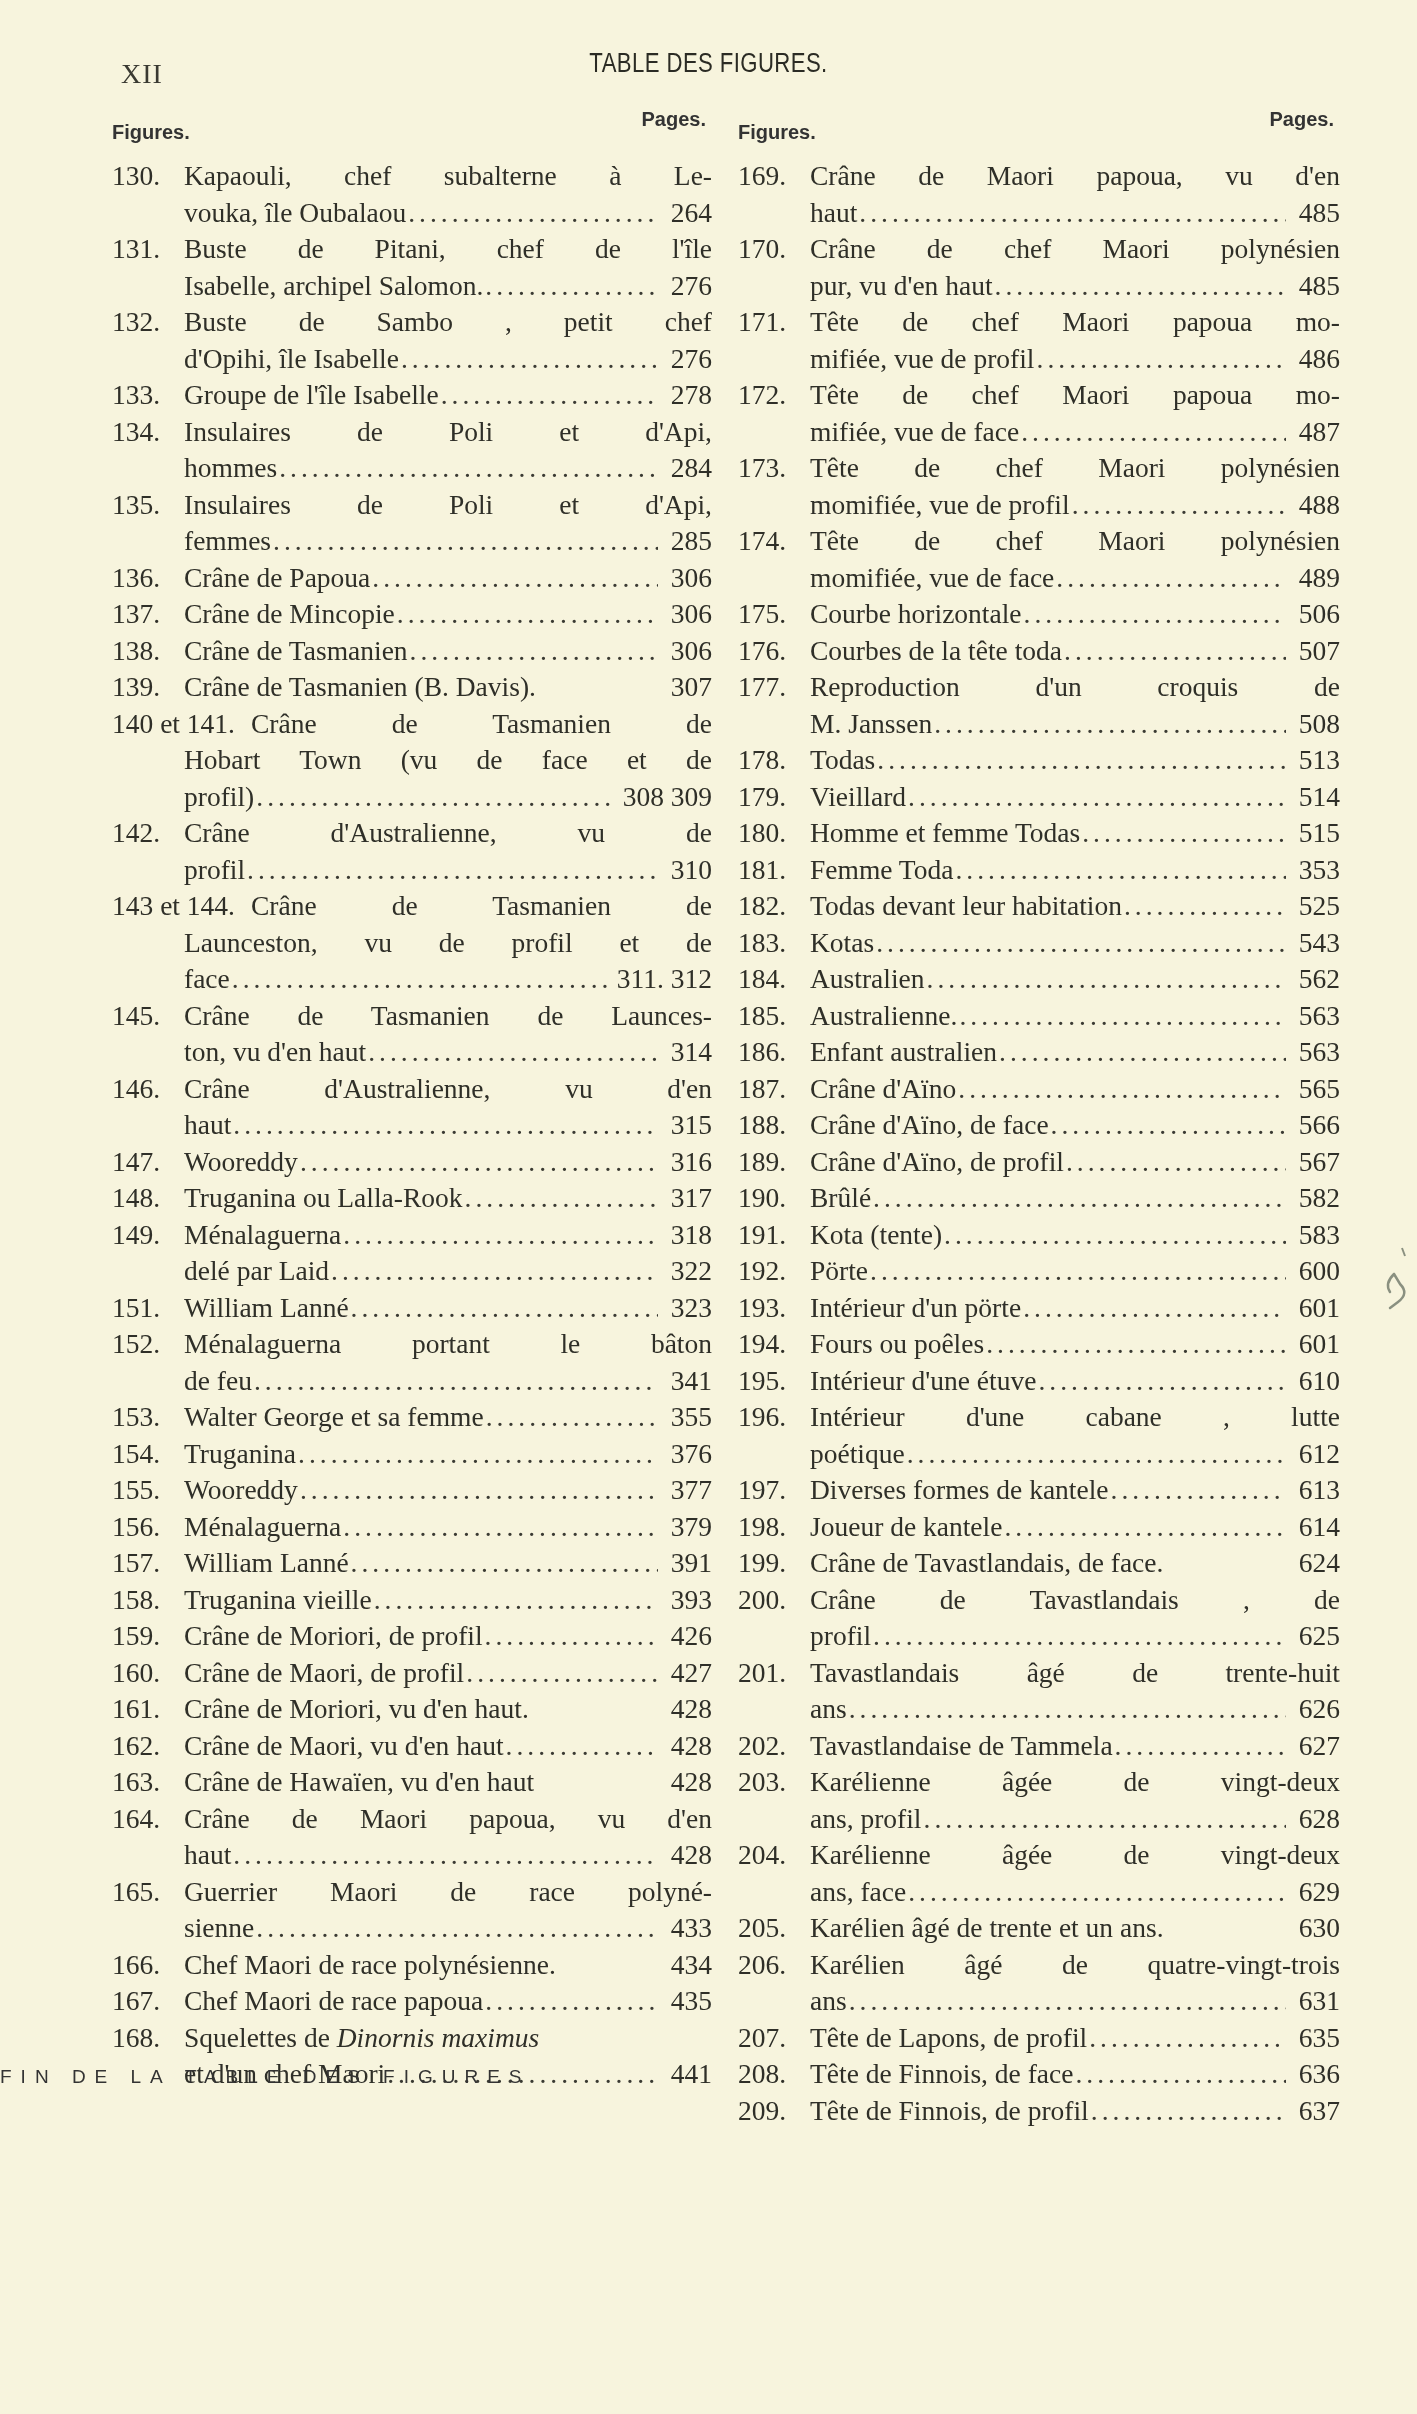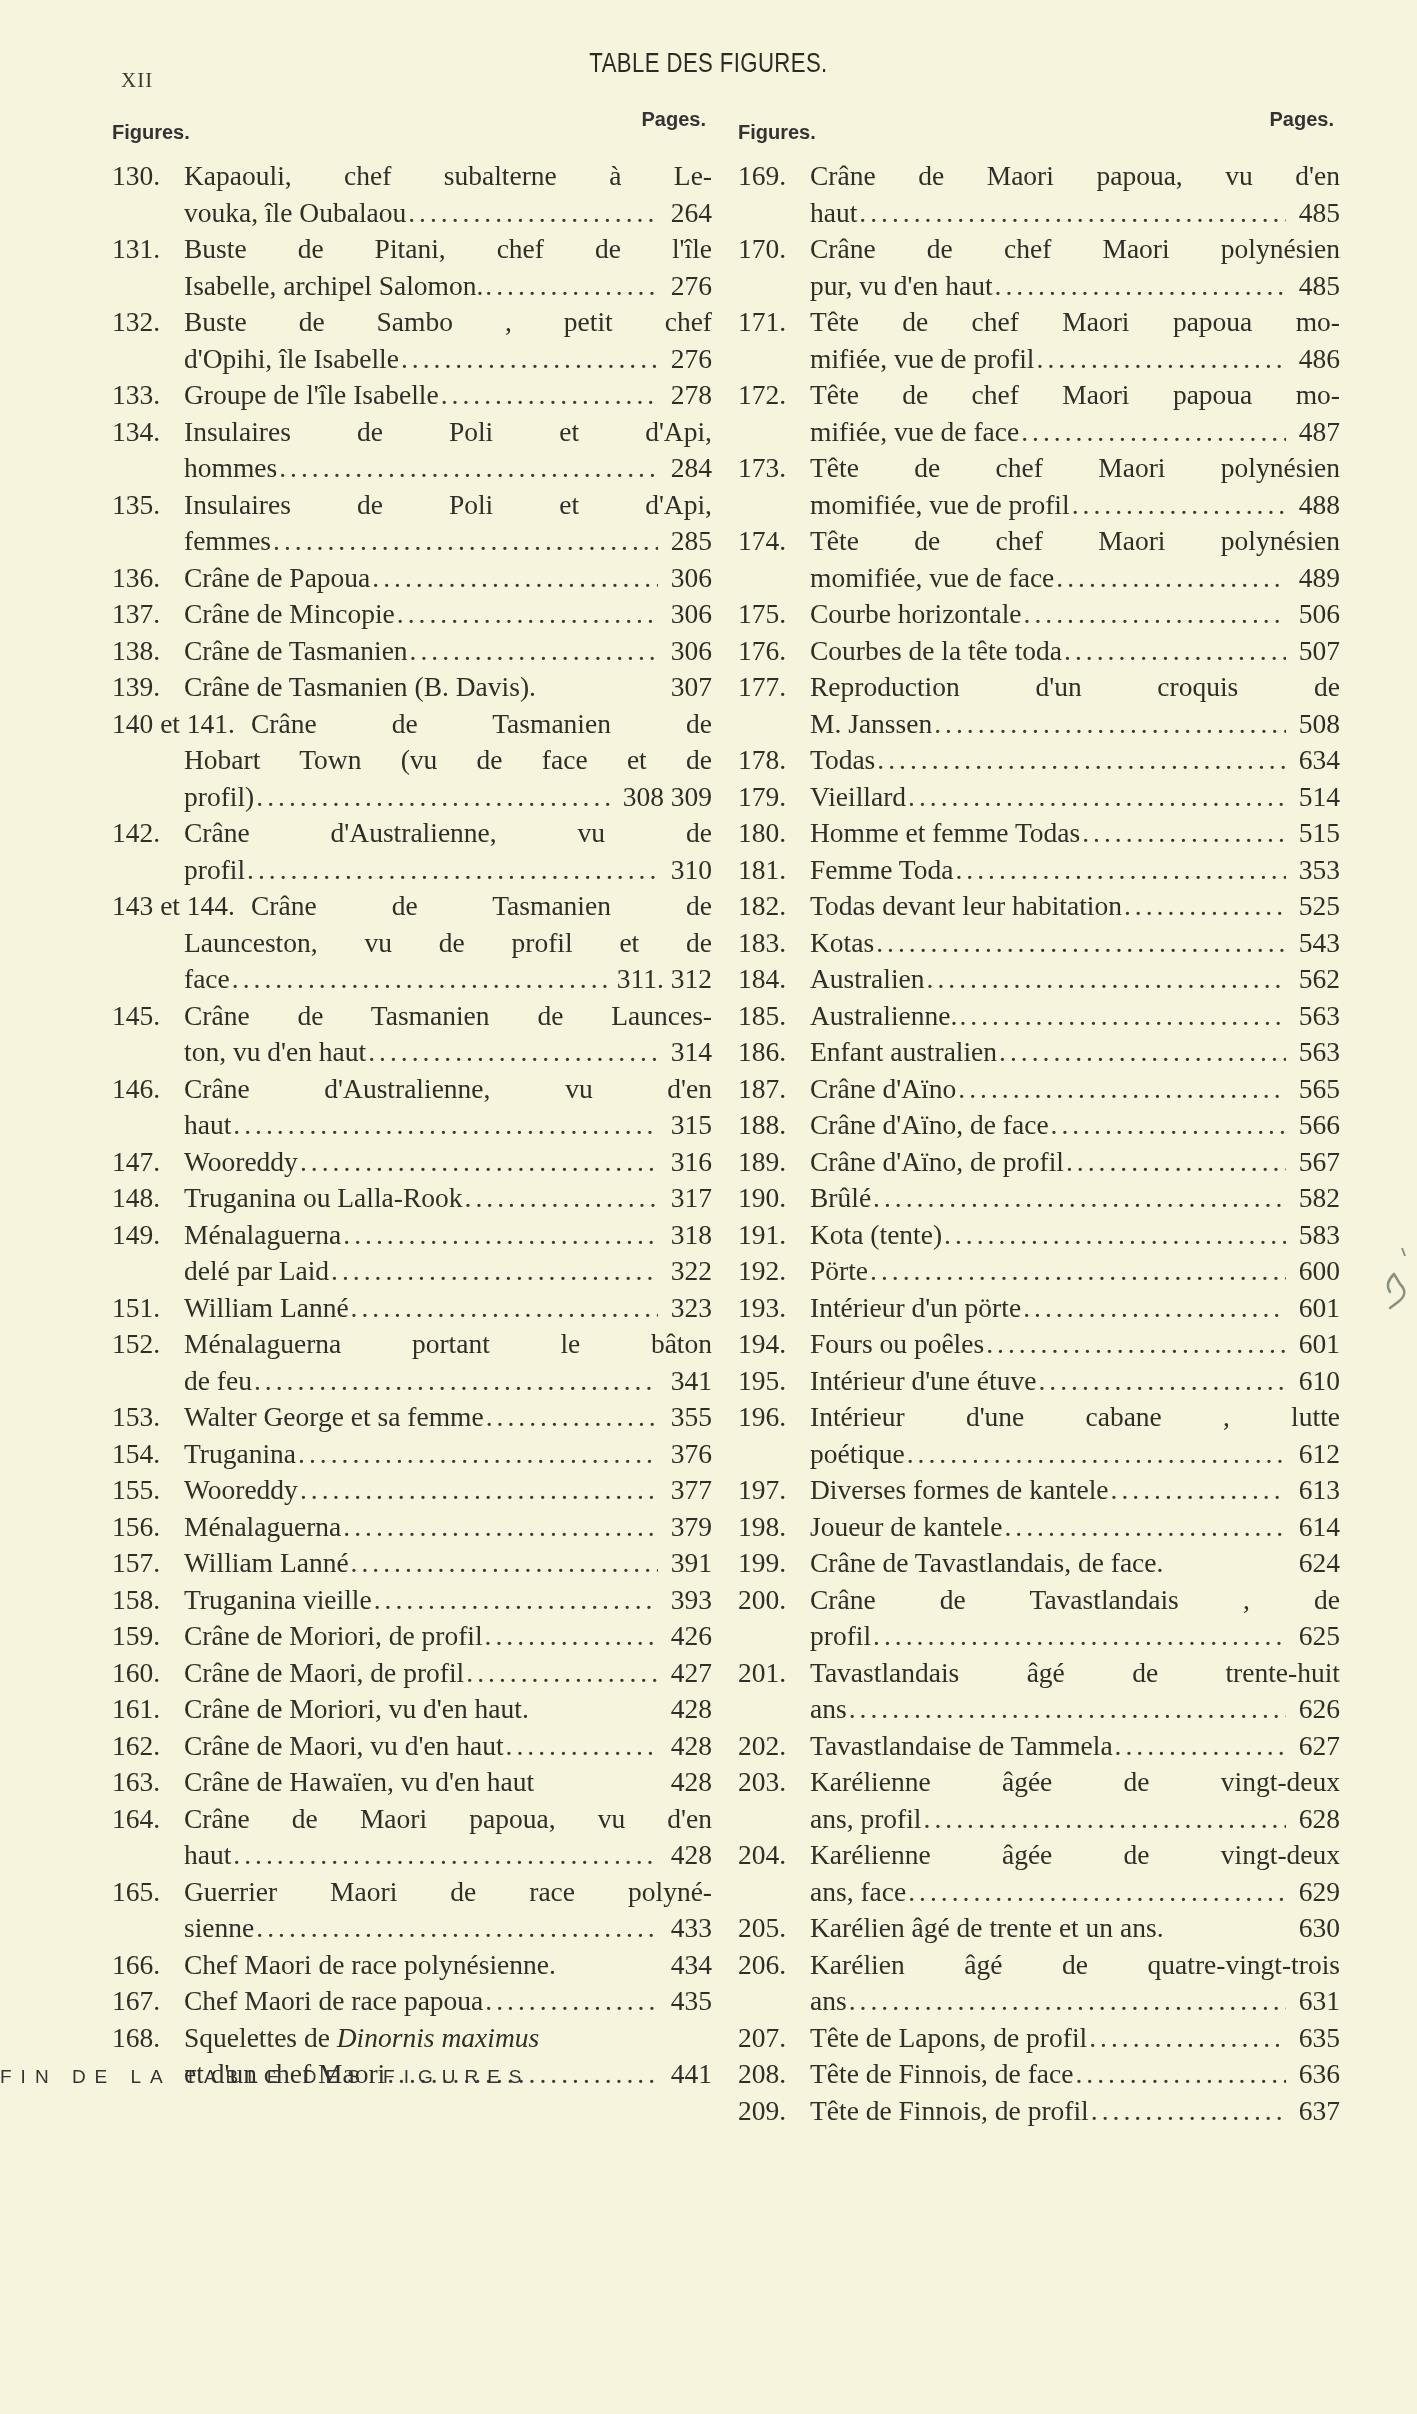--- a/index.html
+++ b/index.html
@@ -8,22 +8,22 @@
     height: 2414px;
     background: #f7f4dd;
     color: #2f2f28;
     font-family: "Liberation Serif", "DejaVu Serif", serif;
     position: relative;
     overflow: hidden;
   }
   .page-number {
     position: absolute;
     left: 121px;
-    top: 68px;
-    font-size: 21px;
+    top: 58px;
+    font-size: 28px;
     letter-spacing: 1px;
     color: #3a3a32;
   }
   .running-title {
     position: absolute;
     left: 0; right: 0;
     top: 48px;
     text-align: center;
     font-family: "Liberation Sans Narrow", "Liberation Sans", sans-serif;
     font-size: 27px;
@@ -571,21 +571,21 @@
             <span class="t">M. Janssen</span>
             <span class="dots">........................................................................................................................</span>
             <span class="page-ref">508</span>
           </div>
         </div>
         <div class="entry">
           <div class="line">
             <span class="num">178.</span>
             <span class="t">Todas</span>
             <span class="dots">........................................................................................................................</span>
-            <span class="page-ref">634</span>
+            <span class="page-ref">513</span>
           </div>
         </div>
         <div class="entry">
           <div class="line">
             <span class="num">179.</span>
             <span class="t">Vieillard</span>
             <span class="dots">........................................................................................................................</span>
             <span class="page-ref">514</span>
           </div>
         </div>

